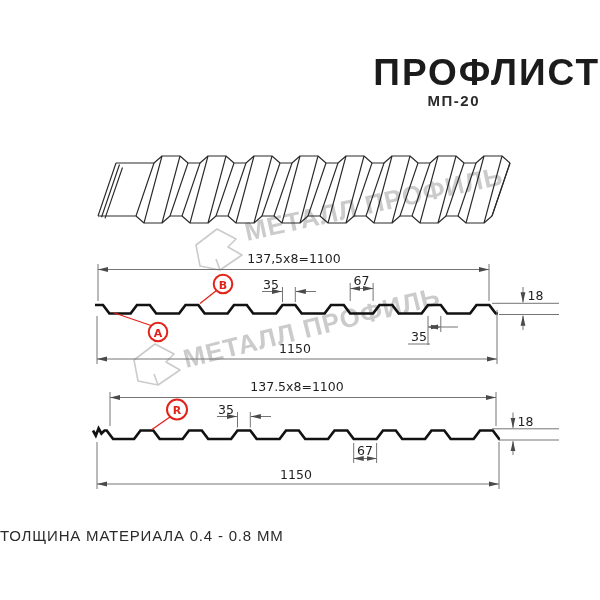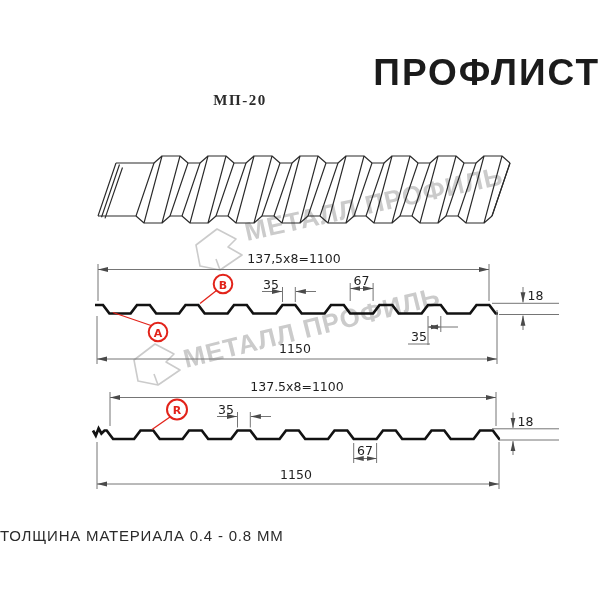--- a/index.html
+++ b/index.html
@@ -1,21 +1,21 @@
 <!DOCTYPE html>
 <html><head>
 <meta charset="utf-8">
 <style>
   html,body{margin:0;padding:0;}
   body{width:600px;height:600px;background:#ffffff;position:relative;overflow:hidden;
        font-family:"Liberation Sans", sans-serif;}
   .title{position:absolute;top:52px;left:0;width:600px;text-align:right;
          font-size:37px;font-weight:bold;letter-spacing:2px;color:#1b1b1b;}
-  .subtitle{position:absolute;top:92px;left:0;width:480px;text-align:center;
-         font-size:15px;font-weight:600;letter-spacing:1.5px;color:#2b2b2b;font-family:Liberation Serif, serif;}
+  .subtitle{position:absolute;top:92px;left:0;width:480px;text-align:right;
+         font-size:15px;font-weight:600;letter-spacing:1.5px;color:#2b2b2b;}
   .footer{position:absolute;top:527px;left:0;width:600px;text-align:left;
          font-size:15px;letter-spacing:0.8px;color:#2b2b2b;font-weight:500;}
   svg{position:absolute;left:0;top:0;}
   .sheet3d{stroke:#2a2a2a;stroke-width:1.15;fill:none;stroke-linejoin:round;}
   .prof{stroke:#121212;stroke-width:2.7;fill:none;stroke-linejoin:miter;}
   .dim{stroke:#757575;stroke-width:1;fill:none;}
   .dimtxt{font-family:"DejaVu Sans", sans-serif;font-size:12.5px;fill:#1f1f1f;}
   .wm{font-family:"Liberation Sans", sans-serif;font-weight:bold;font-size:26px;
       fill:#cbcbcb;letter-spacing:1px;}
   .wmlogo{stroke:#cbcbcb;stroke-width:1.6;fill:none;stroke-linejoin:round;}

